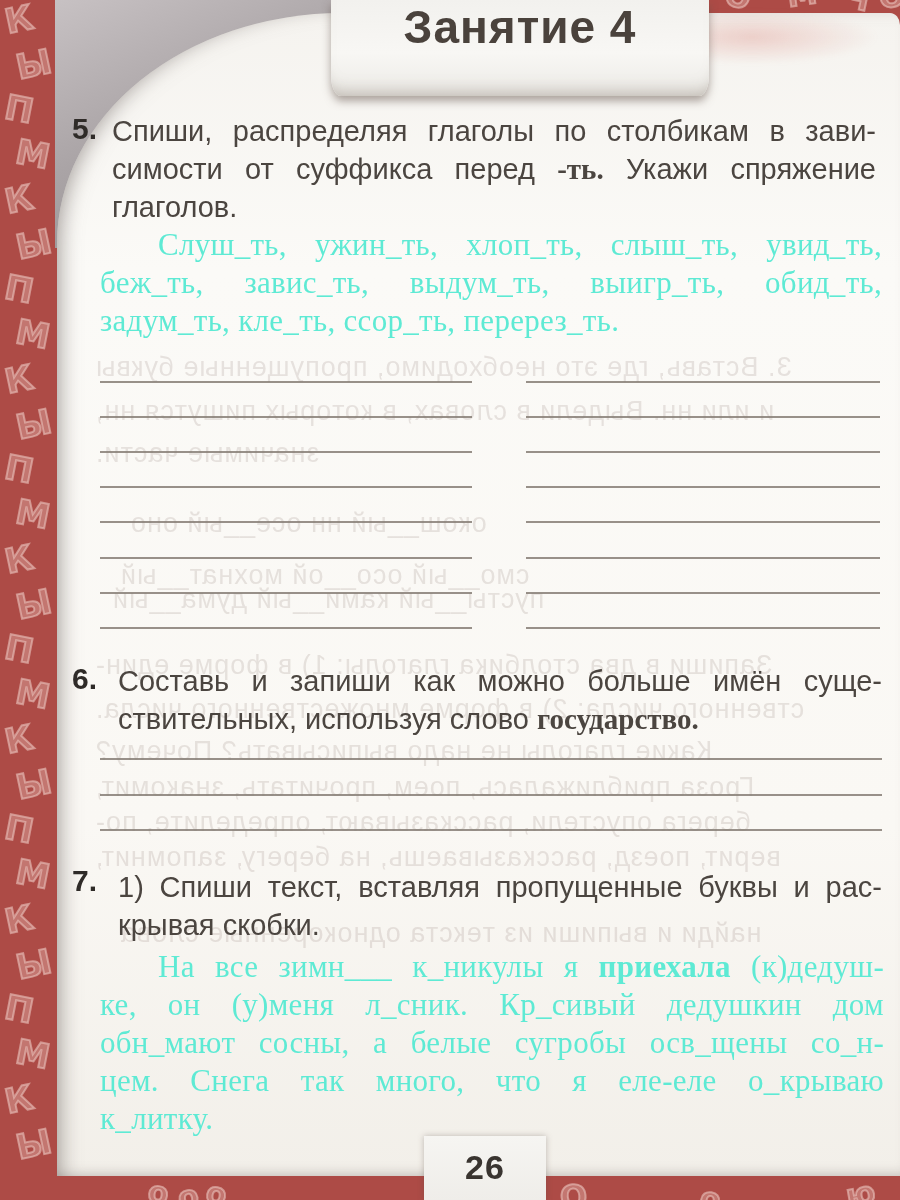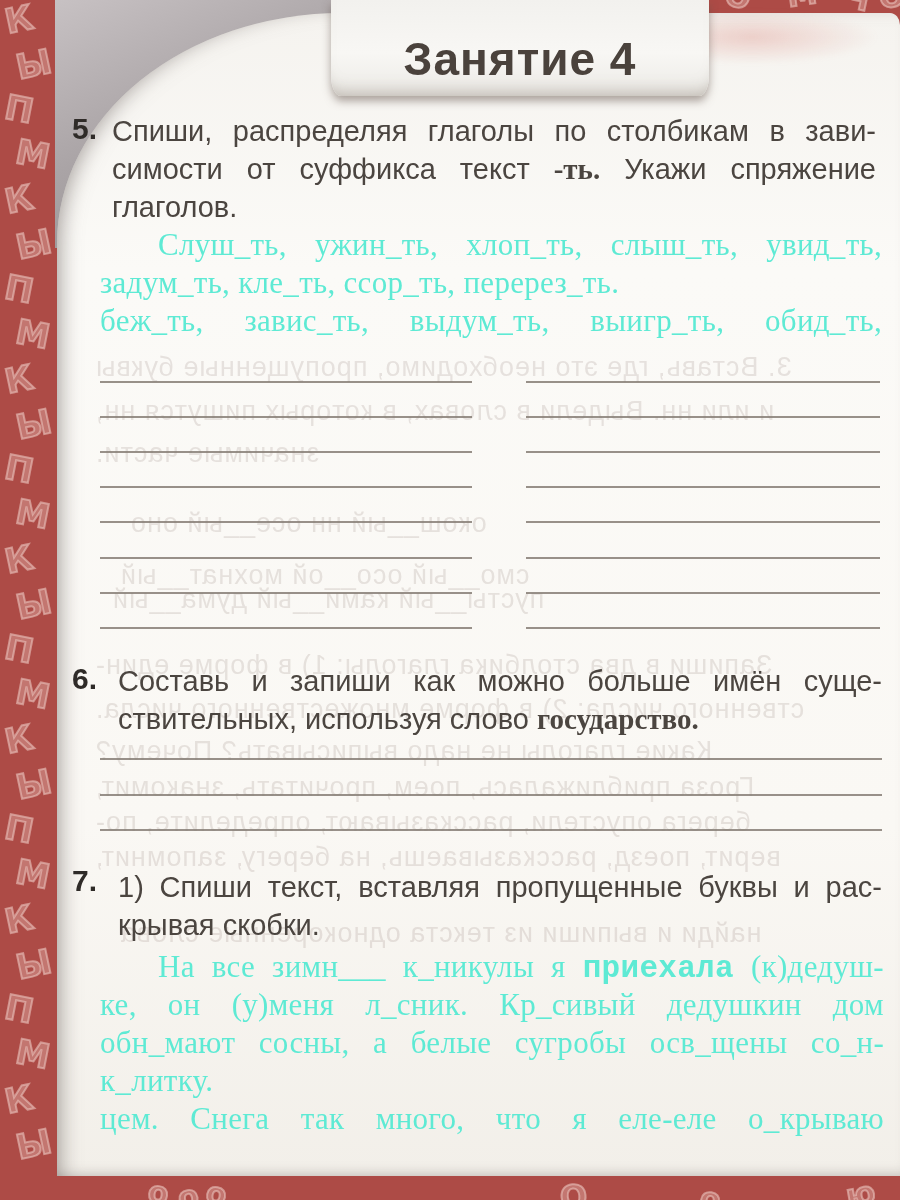--- a/index.html
+++ b/index.html
@@ -27,33 +27,33 @@
          font:400 27px "Liberation Sans",sans-serif;color:rgba(125,100,92,.16);
          letter-spacing:1px;}
   .pinkblob{position:absolute;z-index:3;left:628px;top:10px;width:248px;height:54px;
          background:radial-gradient(ellipse at center,rgba(216,122,112,.30),rgba(216,122,112,0) 72%);
          filter:blur(2px);}
 
   .banner{position:absolute;left:331px;top:0;width:378px;height:96px;z-index:6;
         background:linear-gradient(180deg,#f2f1ee,#f8f7f4 55%,#eceae6);
         border-radius:0 0 10px 10px / 0 0 20px 20px;
         box-shadow:0 5px 9px rgba(96,80,72,.5), inset 0 -16px 16px -13px rgba(150,140,130,.55);
-        display:flex;align-items:flex-end;justify-content:center;}
+        display:flex;align-items:flex-start;justify-content:center;}
   .banner-title{font:700 46px "Liberation Sans",sans-serif;color:#4a423c;letter-spacing:1px;
         padding-bottom:10px;}
 
   .content{position:absolute;inset:0;z-index:4;}
   .ex-num{position:absolute;font:700 30px "Liberation Sans",sans-serif;color:#2f2b28;}
   .tblock{position:absolute;}
   .tline{height:38px;text-align:justify;text-align-last:justify;color:#4b4540;
          font:400 29px/38px "Liberation Sans",sans-serif;}
   .tline.endl{text-align-last:left;}
   .tline.idt{padding-left:58px;}
   .serif .tline{font:400 31px/38px "Liberation Serif",serif;color:#5eead4;letter-spacing:.3px;}
-  .bb{font-weight:700;font-family:Liberation Mono, monospace;}
+  .bb{font-weight:700;}
   .sf{font-family:"Liberation Serif",serif;}
 
   .rule{position:absolute;height:0;border-bottom:2px solid #867e76;opacity:.85;z-index:4;}
 
   .page-tab{position:absolute;left:424px;top:1136px;width:122px;height:64px;z-index:6;
         background:linear-gradient(180deg,#f6f5f2,#efede9);
         box-shadow:0 0 6px rgba(90,75,68,.35);
         display:flex;align-items:flex-start;justify-content:center;}
   .page-num{font:700 34px "Liberation Sans",sans-serif;color:#393430;margin-top:12px;letter-spacing:1px;}
 
@@ -142,27 +142,27 @@
 
   <div class="banner">
     <div class="banner-title">Занятие 4</div>
   </div>
 
   <div class="content">
 
     <div class="ex-num" style="left:72px;top:112px;">5.</div>
     <div class="tblock" style="left:112px;top:112px;width:764px;">
         <div class="tline"><span>Спиши, распределяя глаголы по столбикам в зави-</span></div>
-        <div class="tline"><span>симости от суффикса текст </span><span class="bb sf">-ть.</span><span> Укажи спряжение</span></div>
+        <div class="tline"><span>симости от суффикса перед </span><span class="bb sf">-ть.</span><span> Укажи спряжение</span></div>
         <div class="tline endl"><span>глаголов.</span></div>
       </div>
     <div class="tblock serif" style="left:100px;top:226px;width:782px;">
         <div class="tline idt"><span>Слуш_ть, ужин_ть, хлоп_ть, слыш_ть, увид_ть,</span></div>
+        <div class="tline"><span>беж_ть, завис_ть, выдум_ть, выигр_ть, обид_ть,</span></div>
         <div class="tline endl"><span>задум_ть, кле_ть, ссор_ть, перерез_ть.</span></div>
-        <div class="tline"><span>беж_ть, завис_ть, выдум_ть, выигр_ть, обид_ть,</span></div>
       </div>
 
     <div>
         <div class="rule" style="left: 100px; top: 381px; width: 372px;"></div>
         <div class="rule" style="left: 100px; top: 416.1px; width: 372px;"></div>
         <div class="rule" style="left: 100px; top: 451.2px; width: 372px;"></div>
         <div class="rule" style="left: 100px; top: 486.3px; width: 372px;"></div>
         <div class="rule" style="left: 100px; top: 521.4px; width: 372px;"></div>
         <div class="rule" style="left: 100px; top: 556.5px; width: 372px;"></div>
         <div class="rule" style="left: 100px; top: 591.6px; width: 372px;"></div>
@@ -193,20 +193,23 @@
 
     <div class="ex-num" style="left:72px;top:864px;">7.</div>
     <div class="tblock" style="left:118px;top:868px;width:764px;">
         <div class="tline"><span>1) Спиши текст, вставляя пропущенные буквы и рас-</span></div>
         <div class="tline endl"><span>крывая скобки.</span></div>
       </div>
     <div class="tblock serif" style="left:100px;top:948px;width:784px;">
         <div class="tline idt"><span>На все зимн___ к_никулы я </span><span class="bb">приехала</span><span> (к)дедуш-</span></div>
         <div class="tline"><span>ке, он (у)меня л_сник. Кр_сивый дедушкин дом</span></div>
         <div class="tline"><span>обн_мают сосны, а белые сугробы осв_щены со_н-</span></div>
+        <div class="tline"><span>цем. Снега так много, что я еле-еле о_крываю</span></div>
         <div class="tline endl"><span>к_литку.</span></div>
-        <div class="tline"><span>цем. Снега так много, что я еле-еле о_крываю</span></div>
-      </div>
-
-  </div>
-
+      </div>
+
+  </div>
+
+  <div class="page-tab">
+    <div class="page-num">26</div>
+  </div>
 
 </div>
 
 </body></html>

